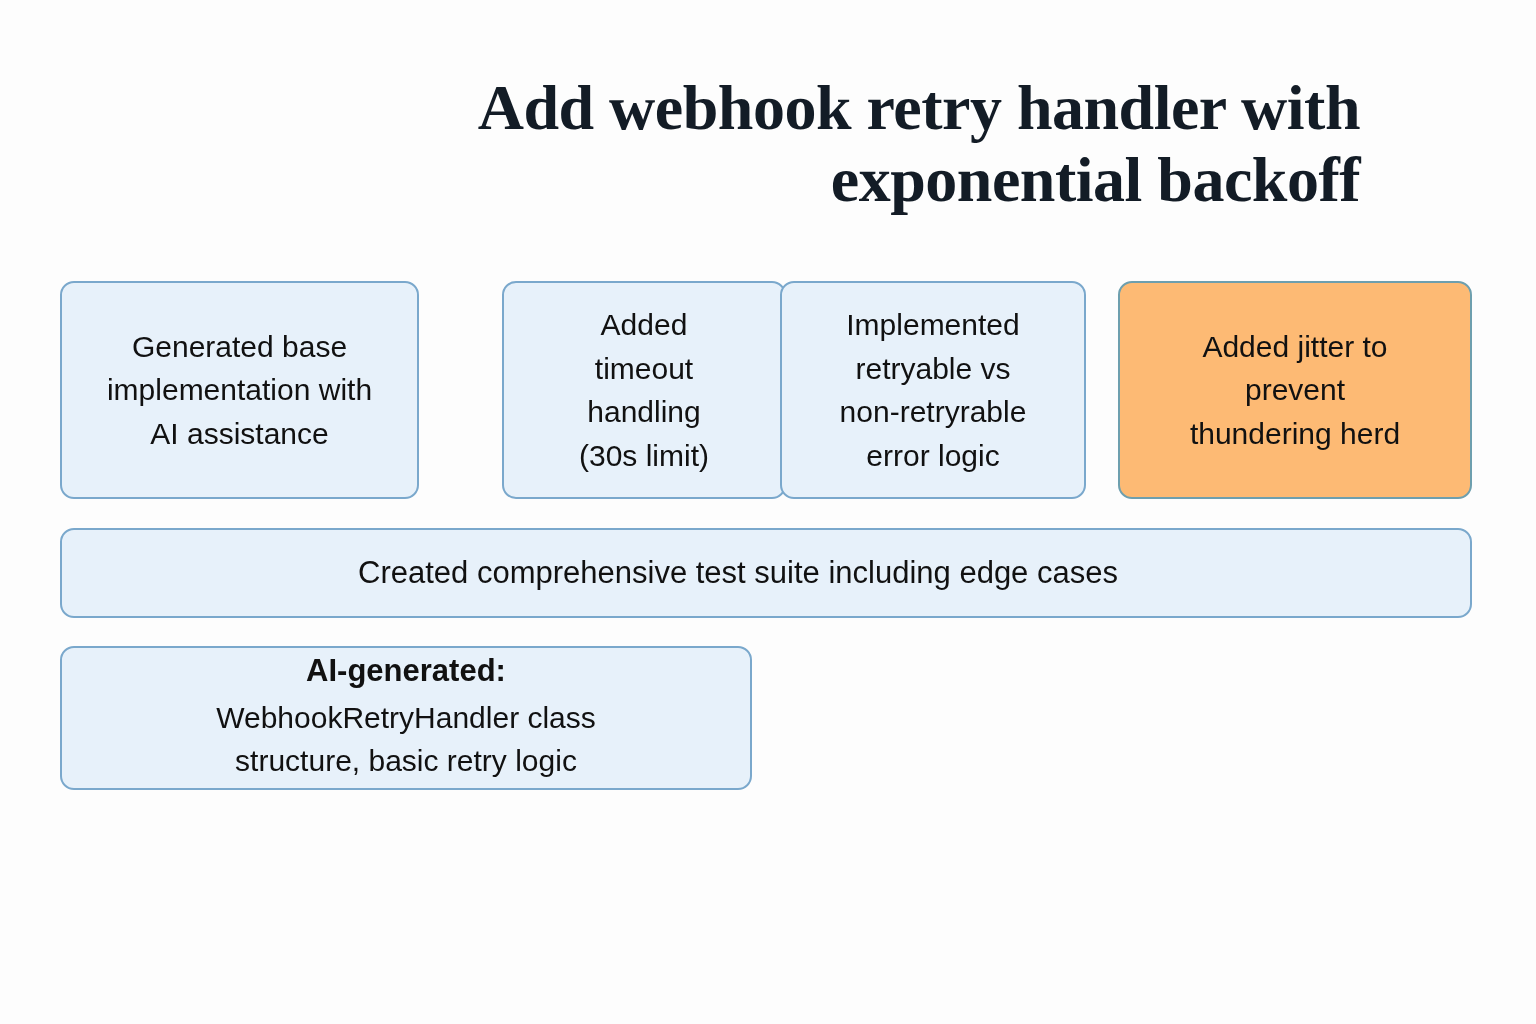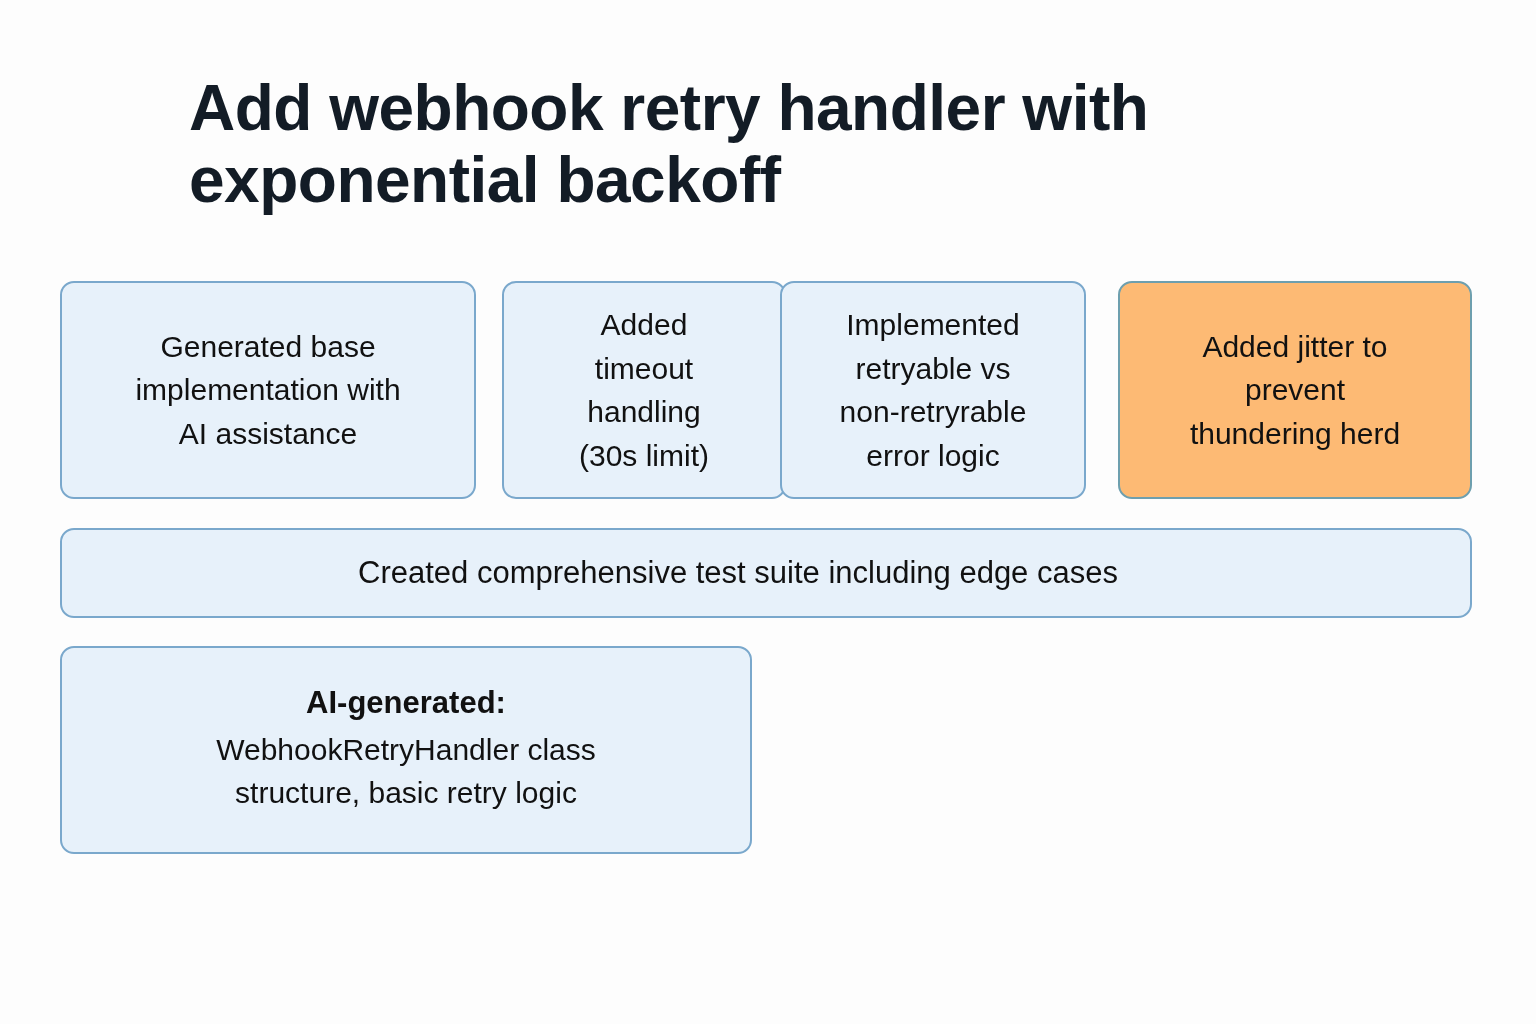--- a/index.html
+++ b/index.html
@@ -16,30 +16,31 @@
   .page {
     position: relative;
     width: 1536px;
     height: 1024px;
     background: #fdfdfd;
   }
 
   
   .title {
     position: absolute;
-    left: 189px;
+    left: 180px;
     top: 72px;
     width: 1180px;
-    text-align: left;
+    text-align: right;
     font-size: 64px;
     line-height: 1.13;
     font-weight: bold;
     letter-spacing: -0.5px;
     color: #131c26;
     white-space: pre-line;
+    font-family: Liberation Serif, serif;
   }
 
   
   .card {
     position: absolute;
     border-radius: 14px;
     border: 2px solid #7aa8cc;
     background: #e7f1fa;
     display: flex;
     align-items: center;
@@ -55,41 +56,41 @@
   .row1 { }
   .step-card {
     top: 281px;
     height: 218px;
     padding: 6px 14px;
     font-size: 30px;
     line-height: 1.45;
     text-align: center;
     white-space: pre-line;
   }
-  .step-1 { left: 60px;   width: 416px; }
+  .step-1 { left: 60px;   width: 359px; }
   .step-2 { left: 502px;  width: 284px; }
   .step-3 { left: 780px;  width: 306px; }
   .step-4 { left: 1118px; width: 354px; }
 
   
   .banner {
     left: 60px;
     top: 528px;
     width: 1412px;
     height: 90px;
     font-size: 31px;
     line-height: 1.3;
     text-align: center;
     padding-right: 56px;
   }
 
   
   .panel {
     top: 646px;
-    height: 208px;
+    height: 144px;
     flex-direction: column;
     align-items: center;
     justify-content: center;
     padding: 8px 18px;
   }
   .panel-left  { left: 60px;  width: 692px; }
   .panel-right { left: 780px; width: 692px; }
 
   .panel-heading {
     font-size: 31px;

